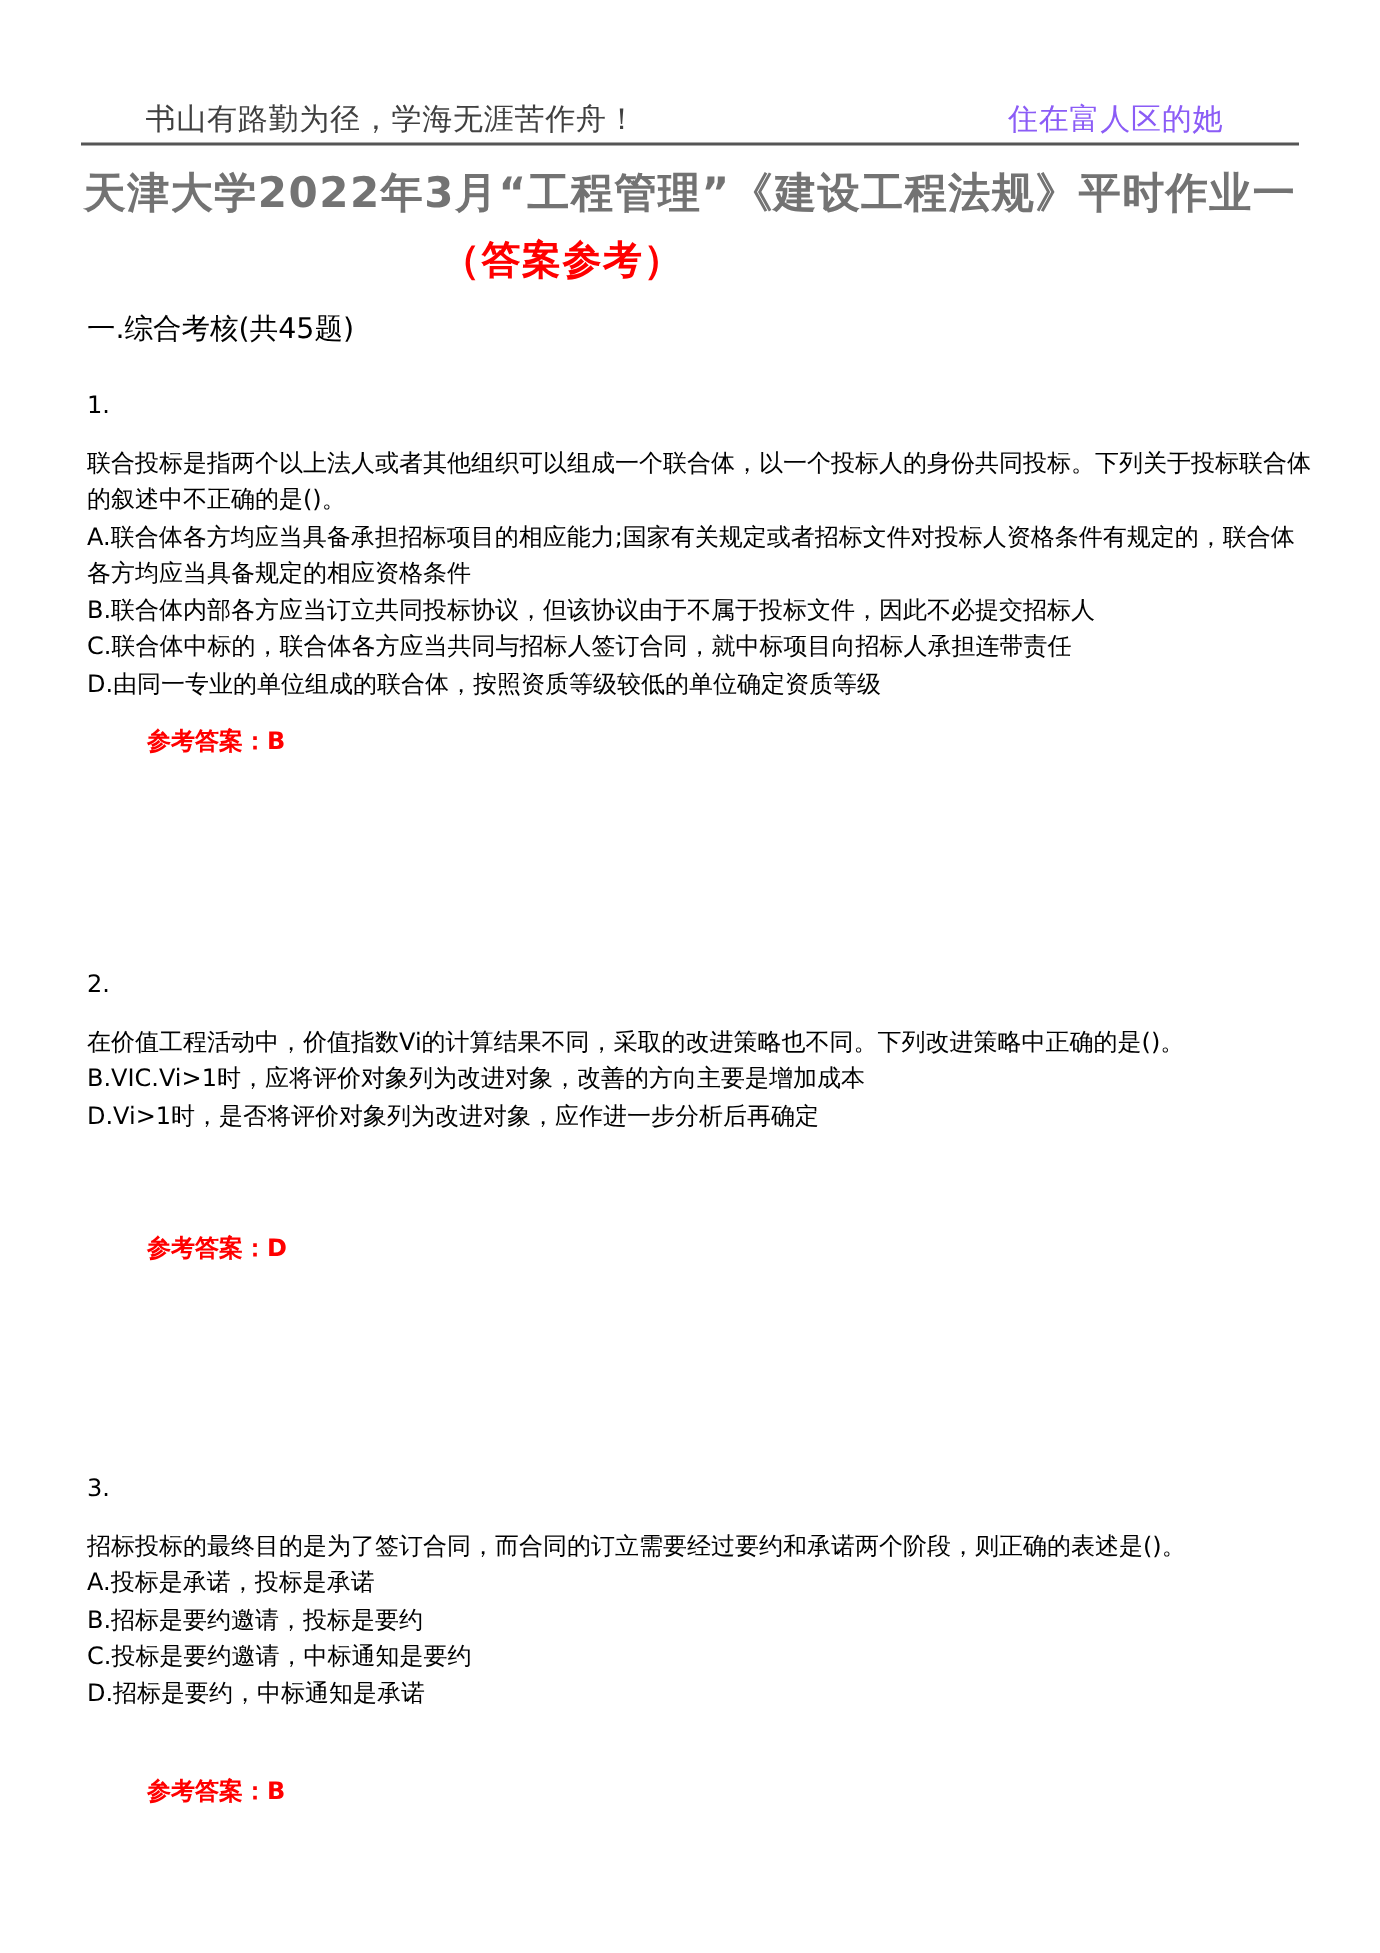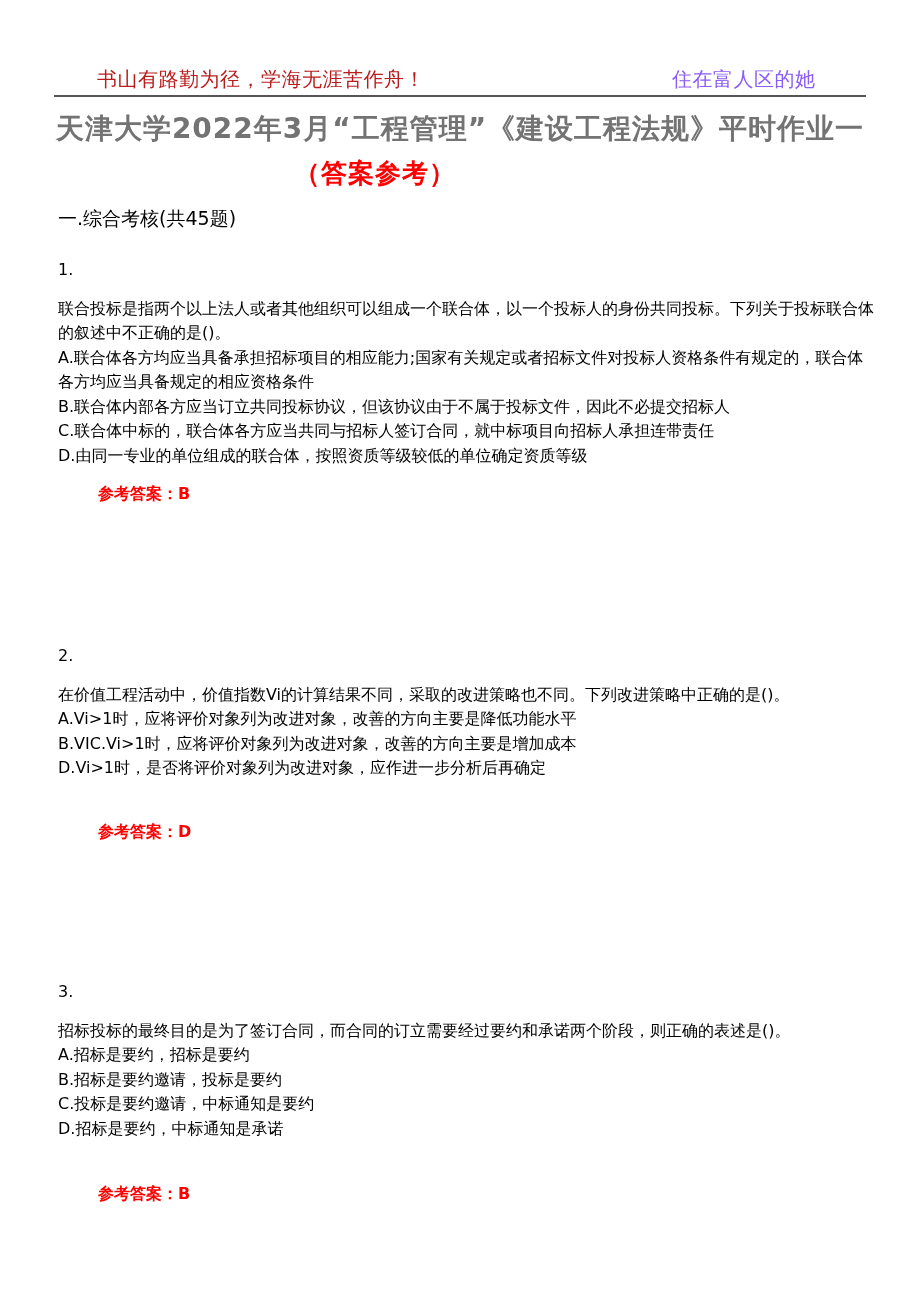--- a/index.html
+++ b/index.html
@@ -1,18 +1,18 @@
 <!DOCTYPE html>
 <html><head>
 <meta charset="utf-8">
 <style>
   html, body { margin: 0; padding: 0; background: #ffffff; }
   body { width: 920px; height: 1302px; position: relative; overflow: hidden;
          font-family: "DejaVu Sans", "Liberation Sans", sans-serif; color: #000; }
-  .hdr-left { position: absolute; left: 97px; top: 66px; font-size: 20px; color: #b91c1c; letter-spacing: 0.5px; }
+  .hdr-left { position: absolute; left: 97px; top: 66px; font-size: 20px; color: #404040; letter-spacing: 0.5px; }
   .hdr-right { position: absolute; left: 672px; top: 66px; font-size: 20px; color: #8b5cf6; letter-spacing: 0.5px; }
   .hdr-rule { position: absolute; left: 54px; top: 95px; width: 812px; height: 2px; background: #555; }
   .title { position: absolute; left: 0; width: 920px; top: 110px; text-align: center;
            font-size: 28px; font-weight: bold; color: #737373; letter-spacing: 1px; }
   .subtitle { position: absolute; left: 0; width: 750px; top: 156px; text-align: center;
               font-size: 26px; font-weight: bold; color: #ff0000; letter-spacing: 1px; }
   .section { position: absolute; left: 58px; top: 206px; font-size: 19px; }
   .q { position: absolute; left: 58px; width: 820px; font-size: 16px; line-height: 24.5px; }
   .q .num { display: block; margin-bottom: 14px; }
   .q .stem { display: block; }
@@ -37,27 +37,26 @@
   <span class="opt">A.联合体各方均应当具备承担招标项目的相应能力;国家有关规定或者招标文件对投标人资格条件有规定的，联合体各方均应当具备规定的相应资格条件</span>
   <span class="opt">B.联合体内部各方应当订立共同投标协议，但该协议由于不属于投标文件，因此不必提交招标人</span>
   <span class="opt">C.联合体中标的，联合体各方应当共同与招标人签订合同，就中标项目向招标人承担连带责任</span>
   <span class="opt">D.由同一专业的单位组成的联合体，按照资质等级较低的单位确定资质等级</span>
 </div>
 <div class="ans" style="top:484px;">参考答案：B</div>
 
 <div class="q" style="top:644px;">
   <span class="num">2.</span>
   <span class="stem">在价值工程活动中，价值指数Vi的计算结果不同，采取的改进策略也不同。下列改进策略中正确的是()。</span>
-  <span class="opt">A.Vi&gt;1时，应将评价对象列为改进对象，改善的方向主要是降低功能水平</span>
   <span class="opt">B.VIC.Vi&gt;1时，应将评价对象列为改进对象，改善的方向主要是增加成本</span>
   <span class="opt">D.Vi&gt;1时，是否将评价对象列为改进对象，应作进一步分析后再确定</span>
 </div>
 <div class="ans" style="top:822px;text-align:right;">参考答案：D</div>
 
 <div class="q" style="top:980px;">
   <span class="num">3.</span>
   <span class="stem">招标投标的最终目的是为了签订合同，而合同的订立需要经过要约和承诺两个阶段，则正确的表述是()。</span>
-  <span class="opt">A.招标是要约，招标是要约</span>
+  <span class="opt">A.投标是承诺，投标是承诺</span>
   <span class="opt">B.招标是要约邀请，投标是要约</span>
   <span class="opt">C.投标是要约邀请，中标通知是要约</span>
   <span class="opt">D.招标是要约，中标通知是承诺</span>
 </div>
 <div class="ans" style="top:1184px;">参考答案：B</div>
 
 </body></html>

